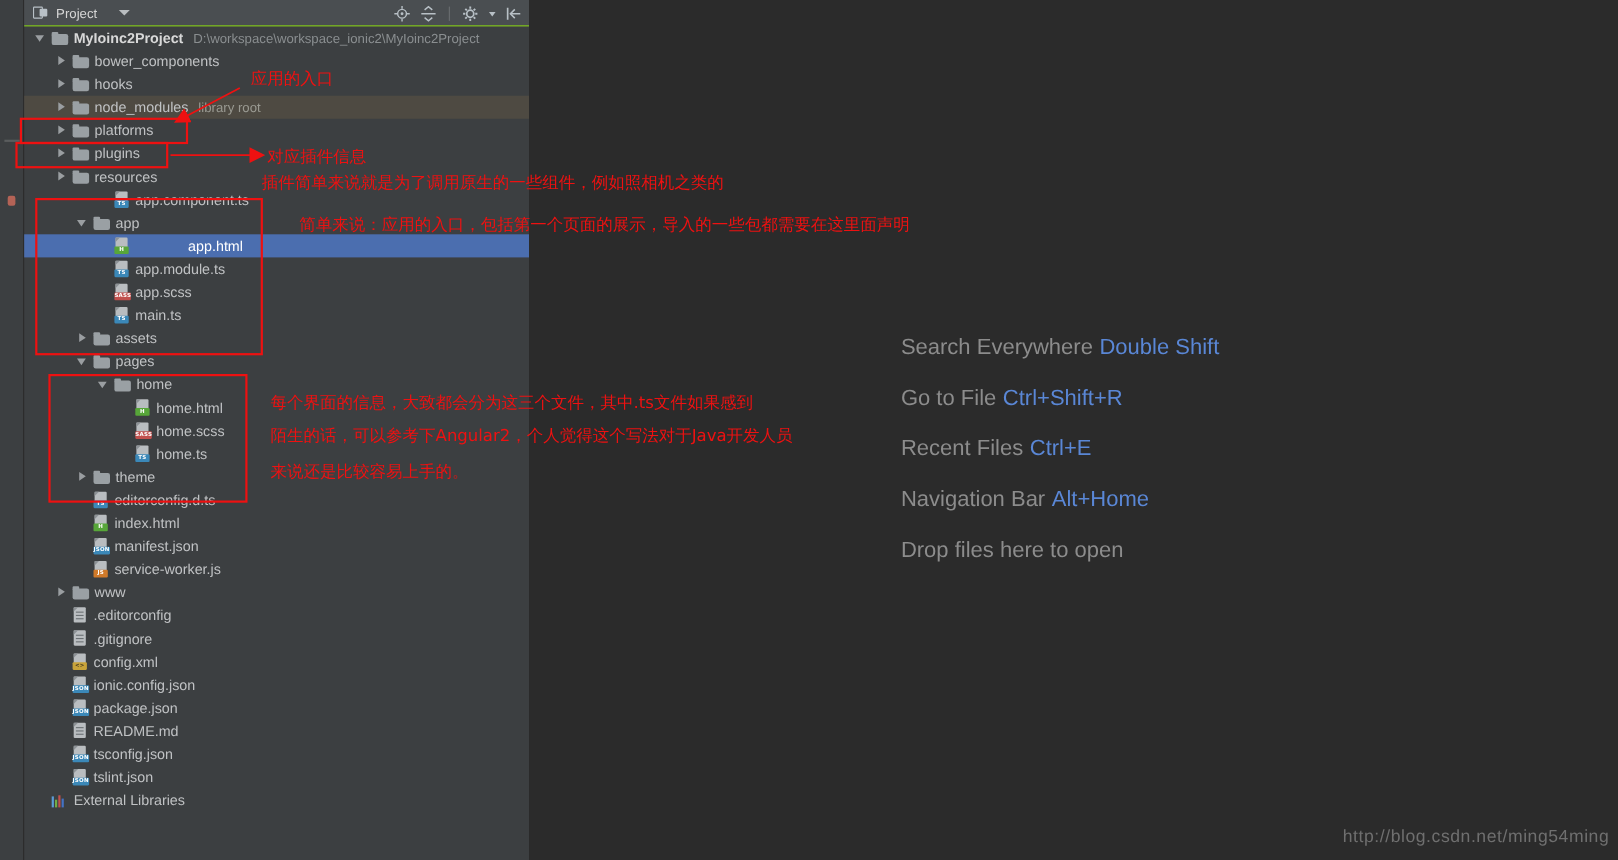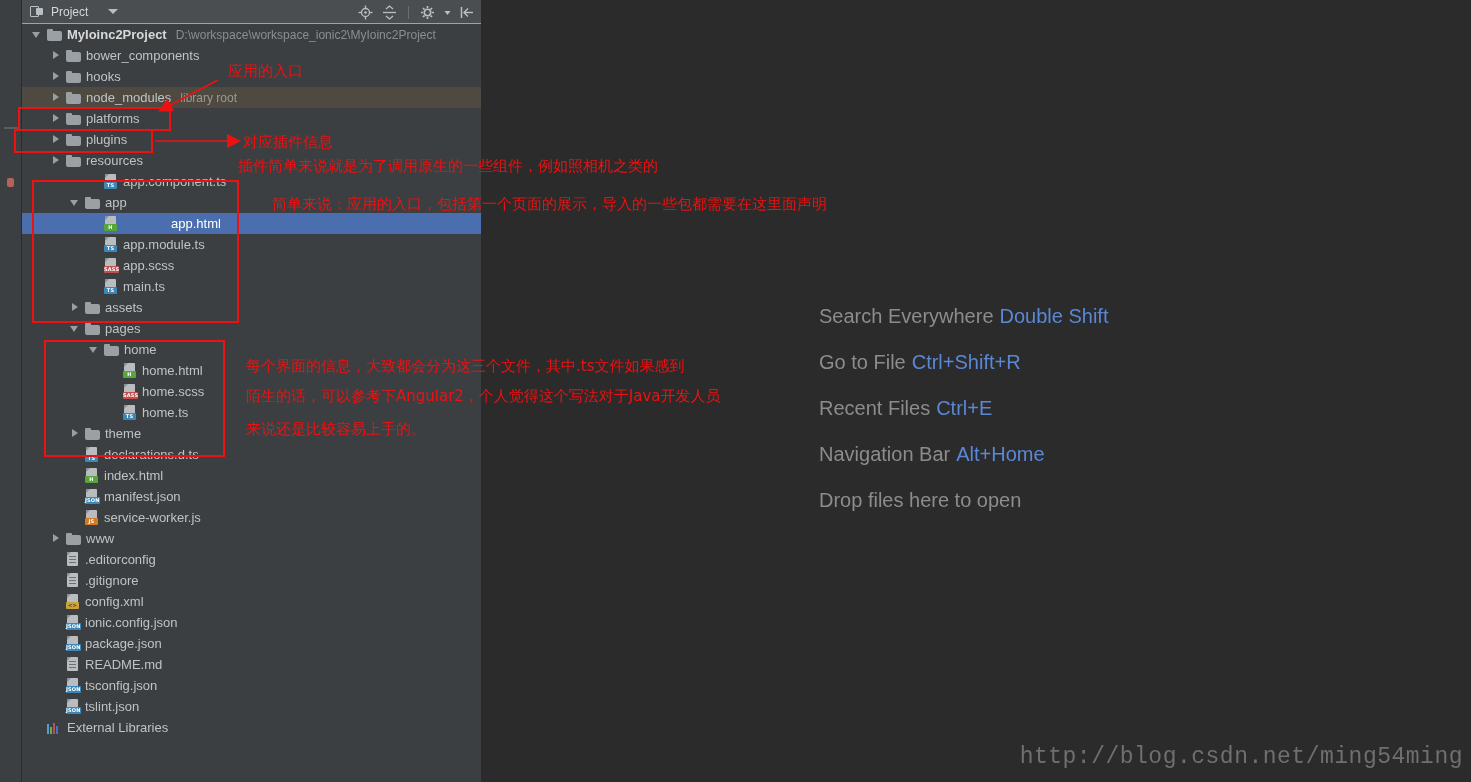--- a/index.html
+++ b/index.html
@@ -162,22 +162,22 @@
   
   .editor {
     position: absolute; left: 481px; top: 0; width: 990px; height: 782px;
     background: #2b2b2b;
   }
   .tips { position: absolute; left: 338px; top: 305px; }
   .tip { font-size: 20px; color: #8c8c8c; margin-bottom: 23px; }
   .tip .key { color: #5a87d6; margin-left: 6px; }
   .watermark {
     position: absolute; right: 8px; bottom: 12px;
-    font-family: Liberation Mono, monospace;
-    font-size: 23px; color: #6f6f6f; letter-spacing: .5px;
+    font-family: Liberation Sans, sans-serif;
+    font-size: 16px; color: #6f6f6f; letter-spacing: .5px;
   }
 
   
   .redbox {
     position: absolute; border: 2px solid #ee1111; pointer-events: none;
   }
   .redtext {
     position: absolute; color: #ee1111; white-space: nowrap;
     font-family: "DejaVu Sans", sans-serif; font-size: 15px;
   }
@@ -411,21 +411,21 @@
           <span class="label">theme</span>
         </div>
         <div class="row">
           <div style="flex: 0 0 auto; width: 48px; height: 1px;"></div>
           <div class="arrow none"></div>
           <div class="fileicon">
             <div class="sheet"></div>
             <div class="fold"></div>
             <div class="badge ts">TS</div>
           </div>
-          <span class="label">declarations.d.ts</span>
+          <span class="label">editorconfig.d.ts</span>
         </div>
         <div class="row">
           <div style="flex: 0 0 auto; width: 48px; height: 1px;"></div>
           <div class="arrow none"></div>
           <div class="fileicon">
             <div class="sheet"></div>
             <div class="fold"></div>
             <div class="badge html">H</div>
           </div>
           <span class="label">index.html</span>

